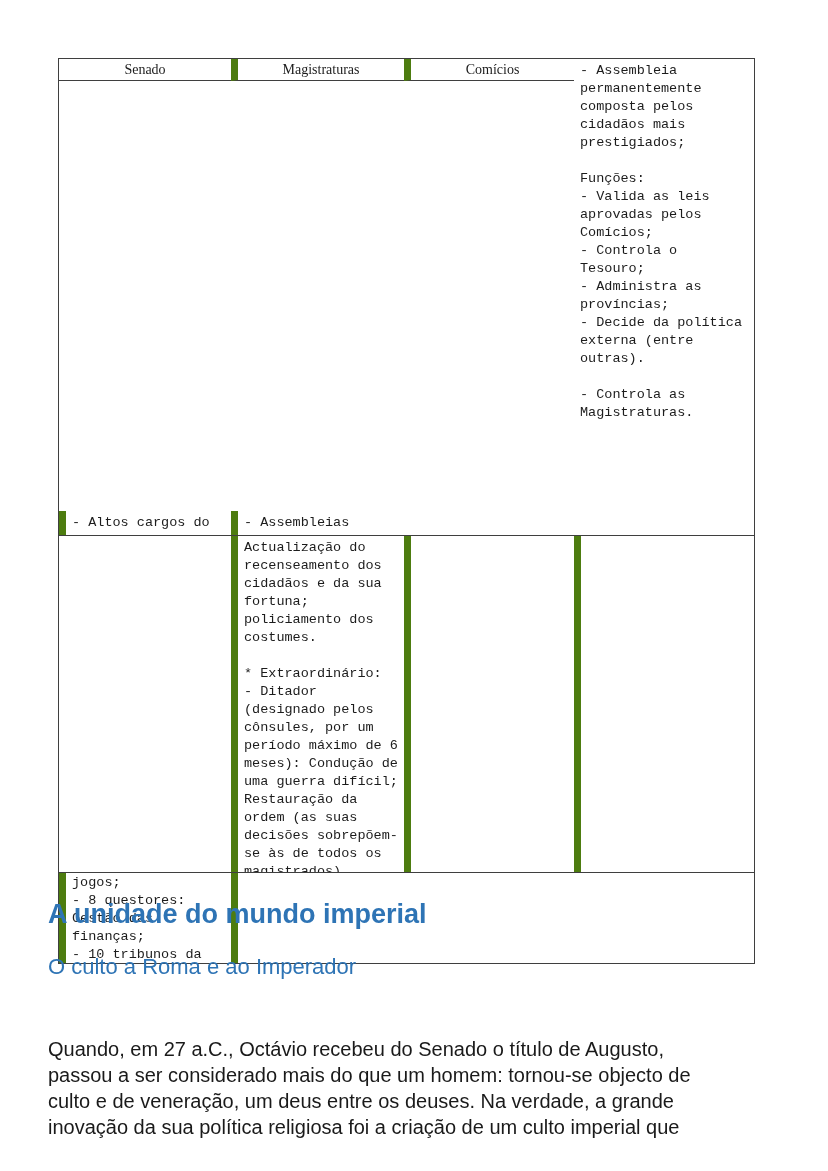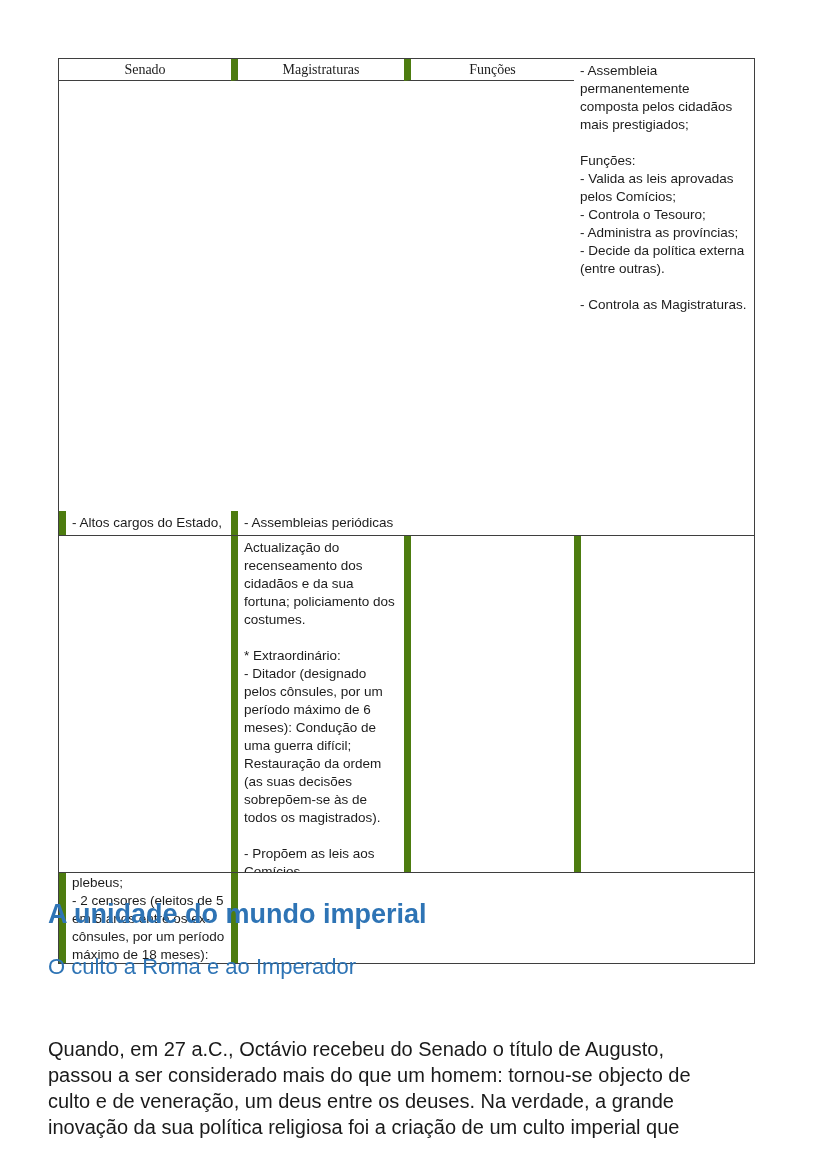--- a/index.html
+++ b/index.html
@@ -33,21 +33,21 @@
     text-align: center;
     font-family: "Liberation Serif", serif;
     font-size: 14px;
     line-height: 21px;
     color: #1c1c1c;
     overflow: hidden;
   }
   .td {
     box-sizing: border-box;
     padding: 3px 6px 0 6px;
-    font-family: Liberation Sans, sans-serif;
+    font-family: Liberation Mono, monospace;
     font-size: 13.5px;
     line-height: 18px;
     color: #1c1c1c;
     white-space: pre-line;
     overflow: hidden;
   }
   .col2, .col3, .col4 { border-left: 7px solid #4d7c0f; }
   #table-1 .td { height: 452px; }
   #table-2 .td { height: 336px; }
   .h1 {
@@ -80,21 +80,21 @@
     color: #1a1a1a;
     white-space: pre-line;
   }
 </style>
 </head>
 <body>
 
 <div id="table-1" class="doc-table">
   <div class="th col1">Senado</div>
   <div class="th col2">Magistraturas</div>
-  <div class="th col3">Funções</div>
+  <div class="th col3">Comícios</div>
 
   <div class="td col1">- Assembleia permanentemente composta pelos cidadãos mais prestigiados;
 
 Funções:
 - Valida as leis aprovadas pelos Comícios;
 - Controla o Tesouro;
 - Administra as províncias;
 - Decide da política externa (entre outras).
 
 - Controla as Magistraturas.</div>

